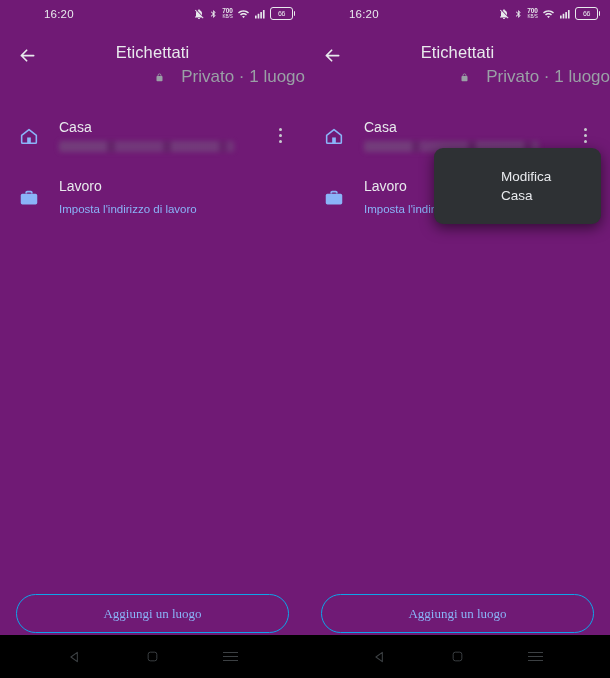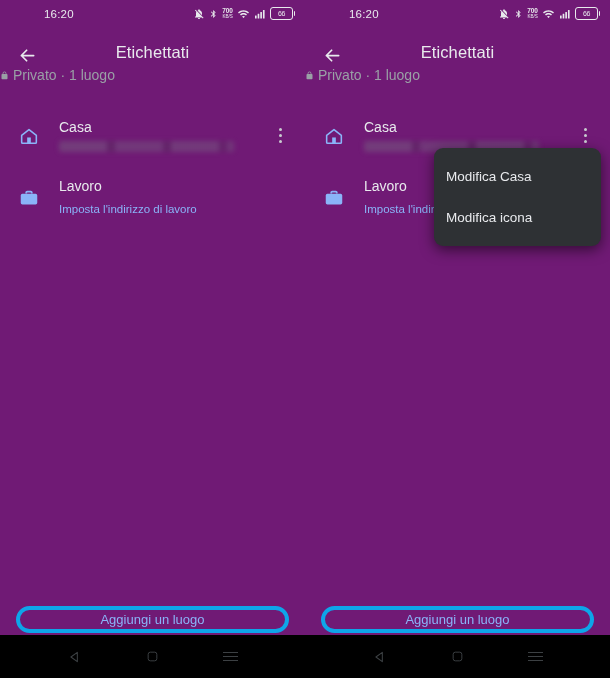--- a/index.html
+++ b/index.html
@@ -112,26 +112,26 @@
     padding-top: 9px;
   }
   .app-title {
     font-size: 16.5px;
     color: #e8eaed;
     font-weight: normal;
     letter-spacing: .1px;
   }
   .app-subtitle {
     margin-top: 5px;
-    font-size: 14px;
+    font-size: 17px;
     color: #9aa0a6;
     display: flex;
     align-items: center;
-    justify-content: flex-start;
-    gap: 4px;
+    justify-content: flex-end;
+    gap: 17px;
   }
 
   
   .list { padding-top: 8px; }
   .list-item {
     position: relative;
     display: flex;
     align-items: center;
     padding: 9px 12px 9px 16px;
     min-height: 44px;
@@ -204,47 +204,48 @@
     right: 9px;
     top: 148px;
     width: 167px;
     background: #2e3134;
     border-radius: 9px;
     padding: 8px 0;
     box-shadow: 0 4px 14px rgba(0,0,0,.55);
     z-index: 20;
   }
   .menu-item {
-    padding: 11px 12px;
+    padding: 11px 20px;
     font-size: 13.5px;
     color: #e8eaed;
     line-height: 19px;
     cursor: pointer;
+    margin-left: 47px;
   }
 
   
   .bottom-area {
     position: absolute;
     left: 0;
     right: 0;
     bottom: 45px;
     padding: 0 16px;
   }
   .add-btn {
-    height: 27px;
-    border: 4px solid #0ea5e9;
+    height: 39px;
+    border: 1px solid #0ea5e9;
     border-radius: 22px;
     display: flex;
     align-items: center;
     justify-content: center;
     font-size: 13px;
     color: #8ab4f8;
     background: transparent;
     width: 100%;
-    font-family: Liberation Sans, sans-serif;
+    font-family: Liberation Serif, serif;
     cursor: pointer;
   }
 
   
   .navbar {
     position: absolute;
     left: 0;
     bottom: 0;
     width: 100%;
     height: 43px;
@@ -456,21 +457,20 @@
         </div>
         <div class="item-text">
           <div class="item-title">Lavoro</div>
           <div class="item-sub">Imposta l'indirizzo di lavoro</div>
         </div>
       </div>
     </div>
 
     <div class="menu">
       <div class="menu-item">Modifica Casa</div>
-      <div class="menu-item">Modifica icona</div>
     </div>
 
     <div class="bottom-area">
       <button class="add-btn">Aggiungi un luogo</button>
     </div>
 
     <div class="navbar">
       <div class="nav-btn">
         <svg width="14" height="14" viewBox="0 0 24 24" fill="none" stroke="#3c4043" stroke-width="1.8" stroke-linejoin="round">
             <path d="M16 4L5 12l11 8z"></path>

